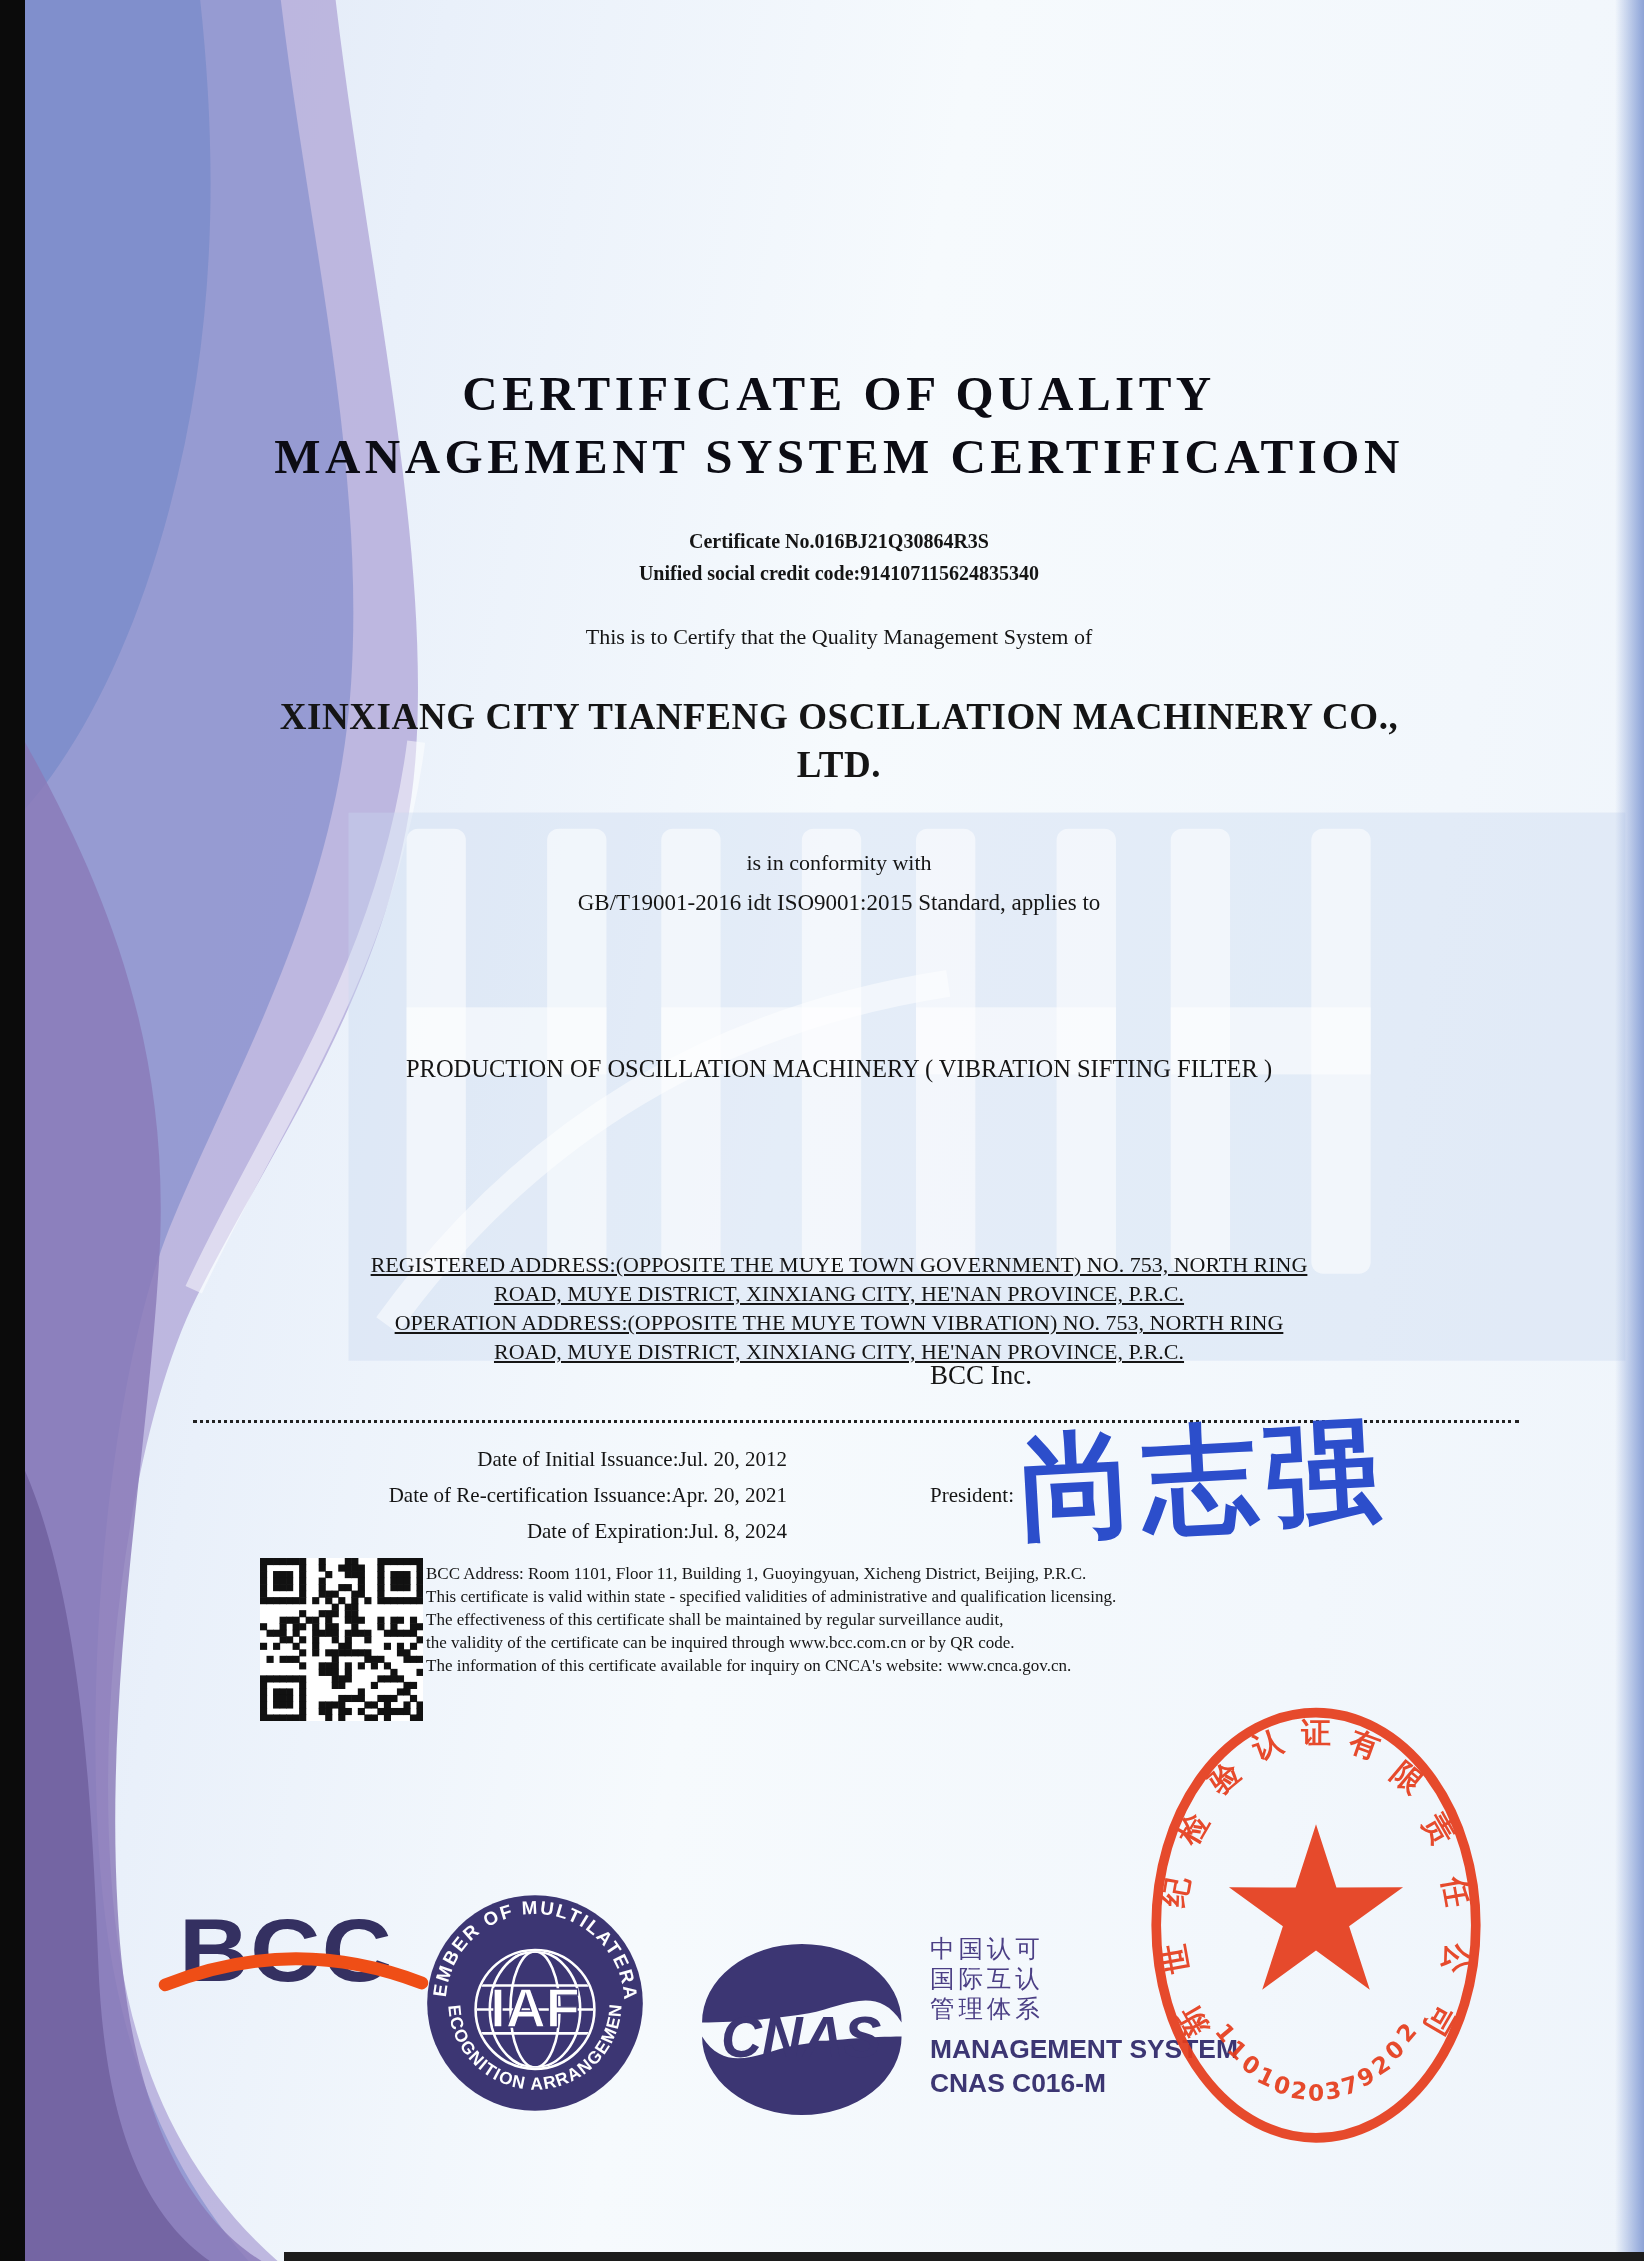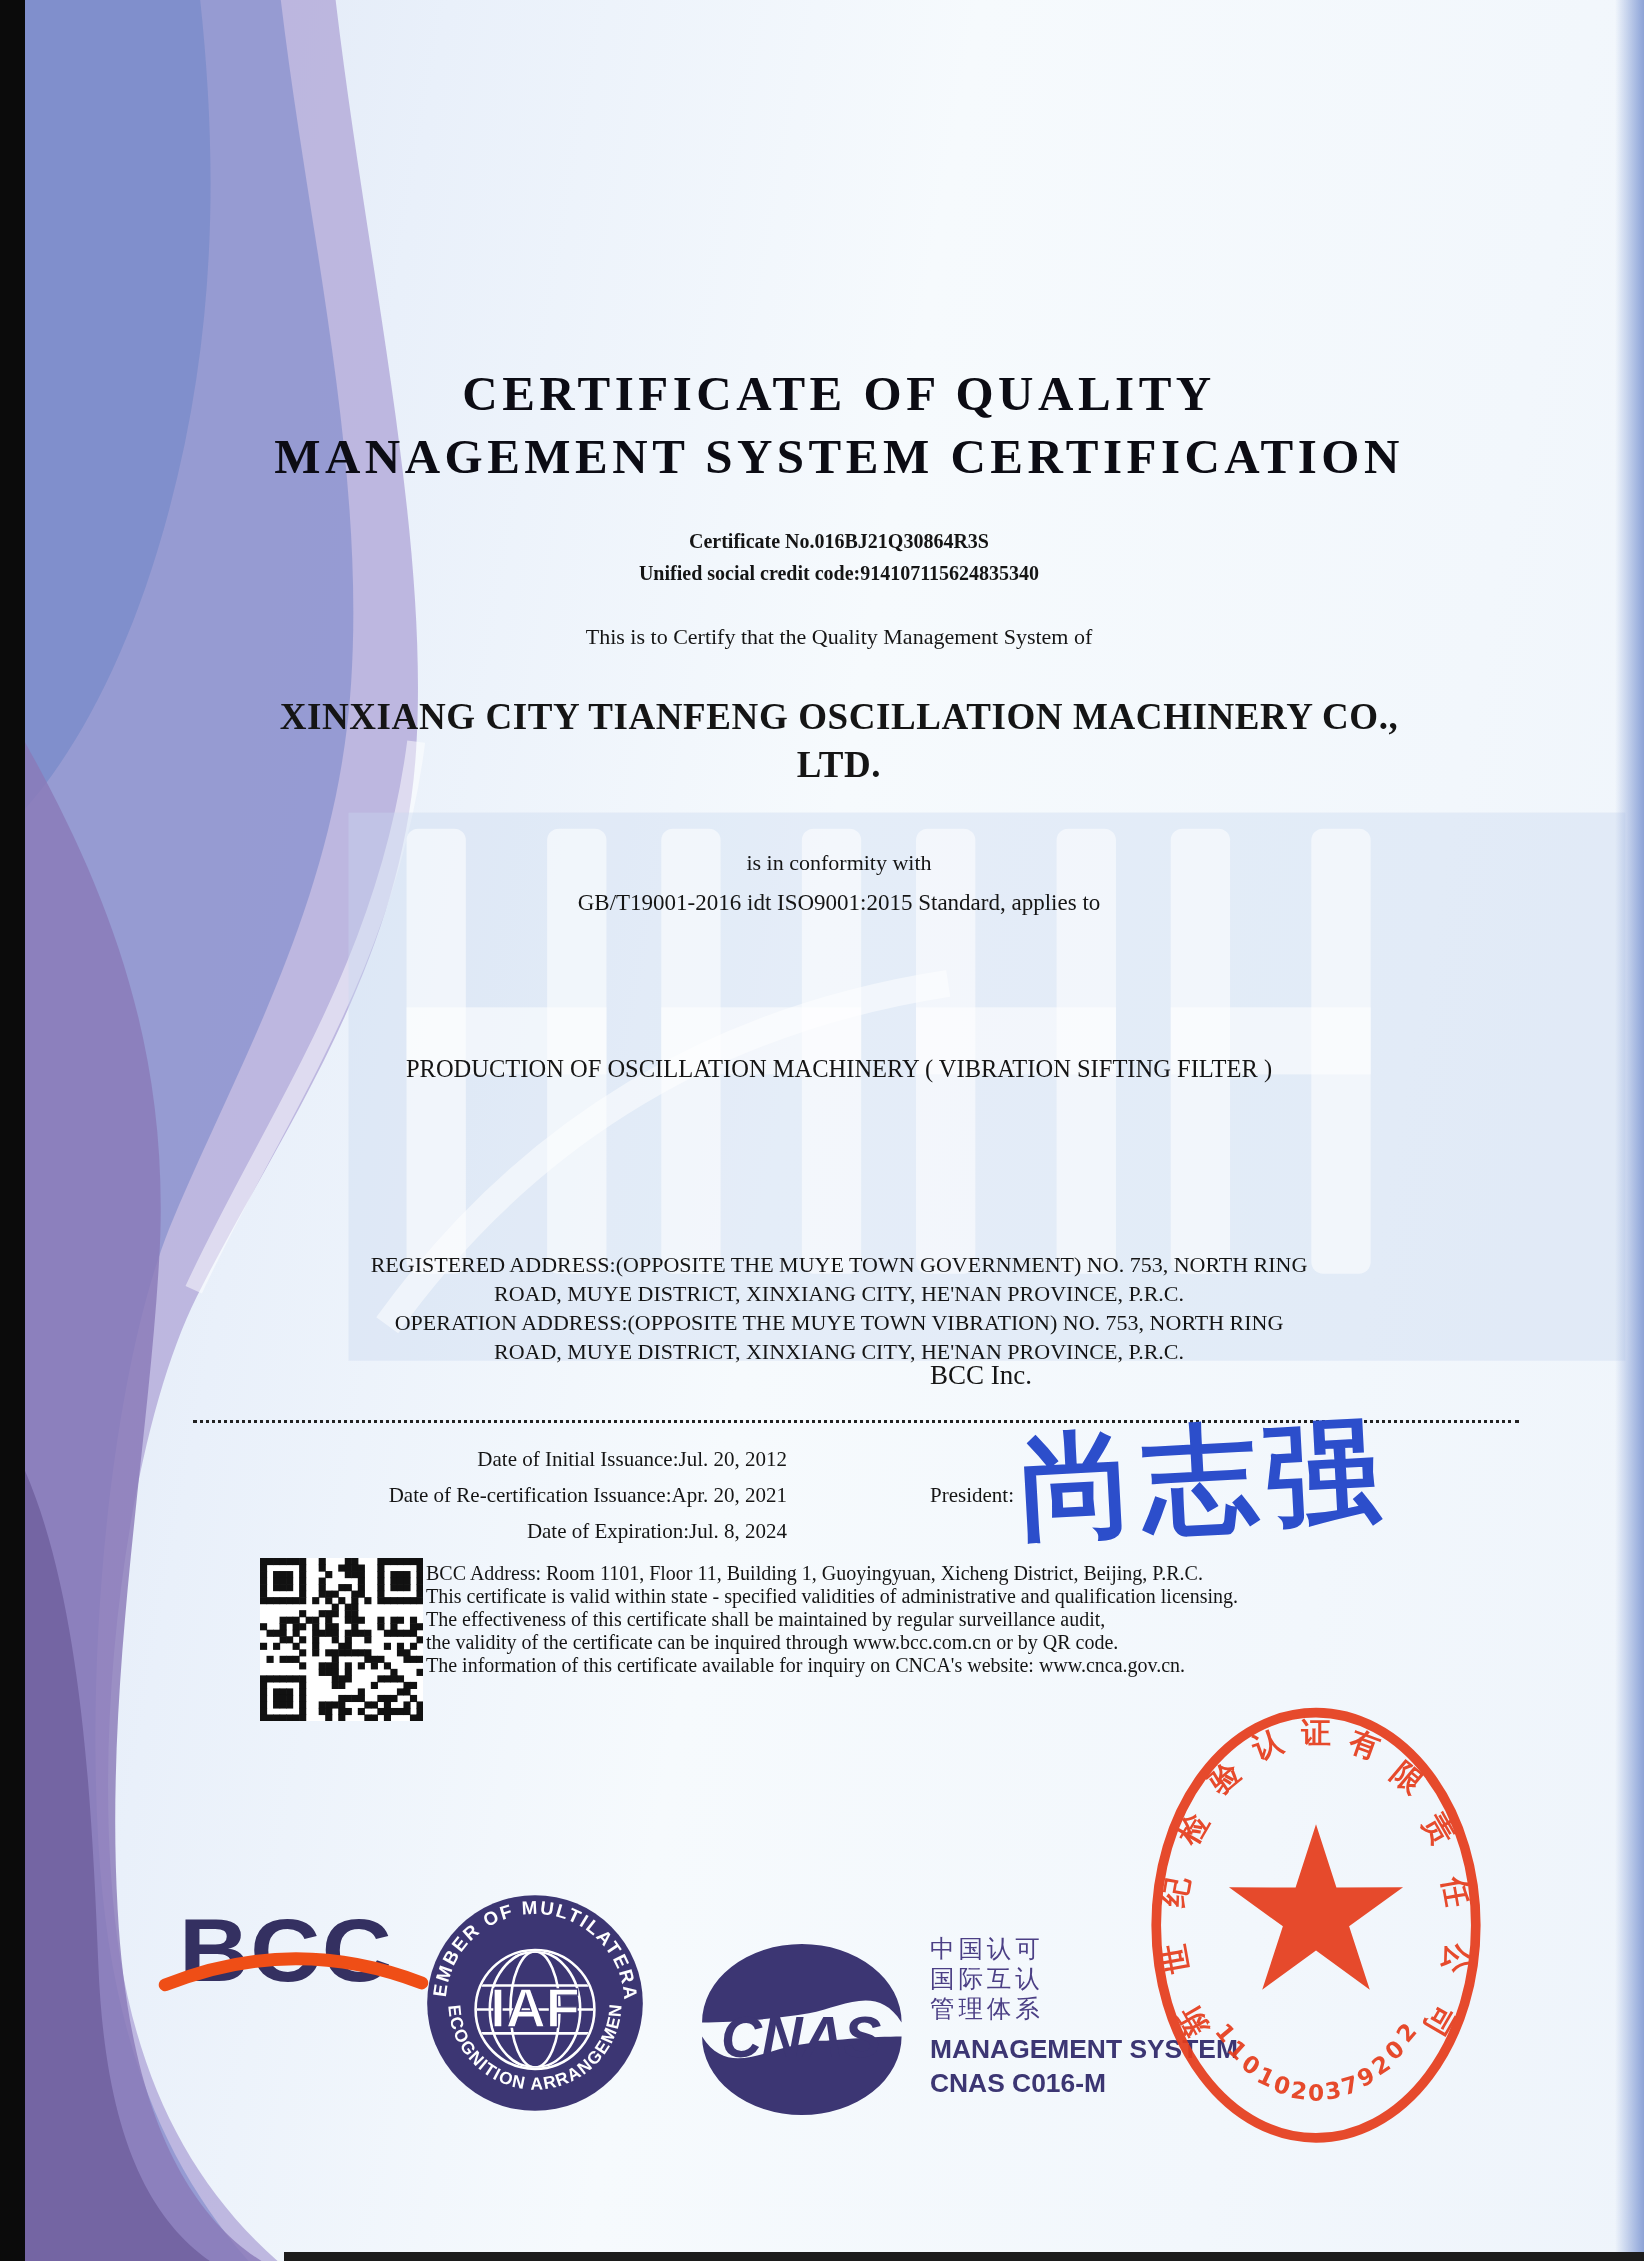--- a/index.html
+++ b/index.html
@@ -14,40 +14,40 @@
   }
   .abs{position:absolute;}
   .content{position:absolute;left:39px;top:0;width:1600px;height:1587px;}
   .cline{position:absolute;left:0;width:100%;text-align:center;white-space:nowrap;}
   .title{font-size:49px;font-weight:700;letter-spacing:4.5px;color:#0c0c14;}
   .certno{font-size:20px;font-weight:700;}
   .plain{font-size:22px;}
   .company{font-size:37px;font-weight:700;letter-spacing:0.6px;}
   .standard{font-size:23px;}
   .scope{font-size:24.5px;}
-  .addr{font-size:22px;line-height:29px;}
+  .addr{font-size:22px;line-height:29px;text-decoration:underline;}
   .dotted-rule{
     position:absolute;left:193px;top:1420px;width:1326px;height:0;
     border-top:3.2px dotted #222;
   }
   .dates{
     position:absolute;left:271px;top:1441px;width:516px;
     font-size:21px;line-height:36px;text-align:right;white-space:nowrap;
   }
   .issuer-name{position:absolute;left:930px;top:1360px;font-size:27px;}
   .issuer-pres{position:absolute;left:930px;top:1483px;font-size:21px;}
   .signature{
     position:absolute;left:1019px;top:1400px;width:490px;
     font-family:"DejaVu Sans",sans-serif;
     font-size:115px;font-weight:700;color:#2c4ecb;
     transform:rotate(-3deg);letter-spacing:7.7px;white-space:nowrap;
   }
   .fineprint{
     position:absolute;left:426px;top:1562px;width:1006px;
-    font-size:20px;line-height:23px;white-space:nowrap;
+    font-size:17px;line-height:23px;white-space:nowrap;
   }
   .accred{position:absolute;left:930px;top:1934px;font-family:"Liberation Sans",sans-serif;}
   .accred .cn{font-size:24.5px;line-height:30px;color:#4b3f85;letter-spacing:3.9px;}
   .accred .en{font-size:26.4px;font-weight:700;color:#3c3673;line-height:34px;letter-spacing:0px;}
   .accred .en.first{margin-top:7.7px;}
   .bcc-logo-text{
     position:absolute;left:179px;top:1895px;
     font-family:"Liberation Sans",sans-serif;font-weight:700;
     font-size:97px;letter-spacing:1.3px;color:#343061;
     transform:scaleY(0.92);

